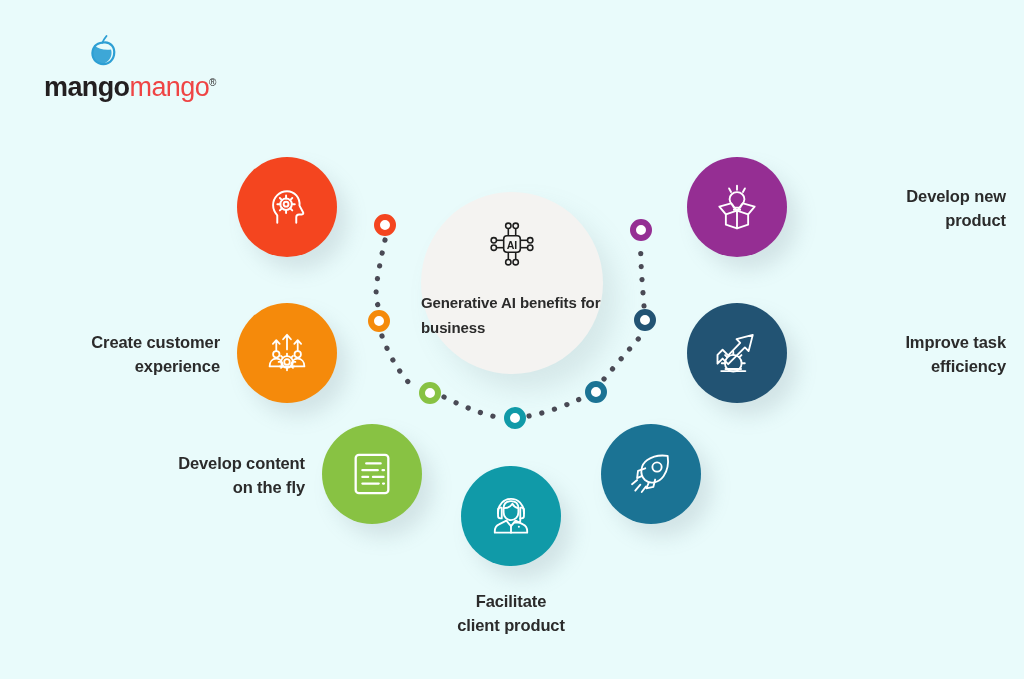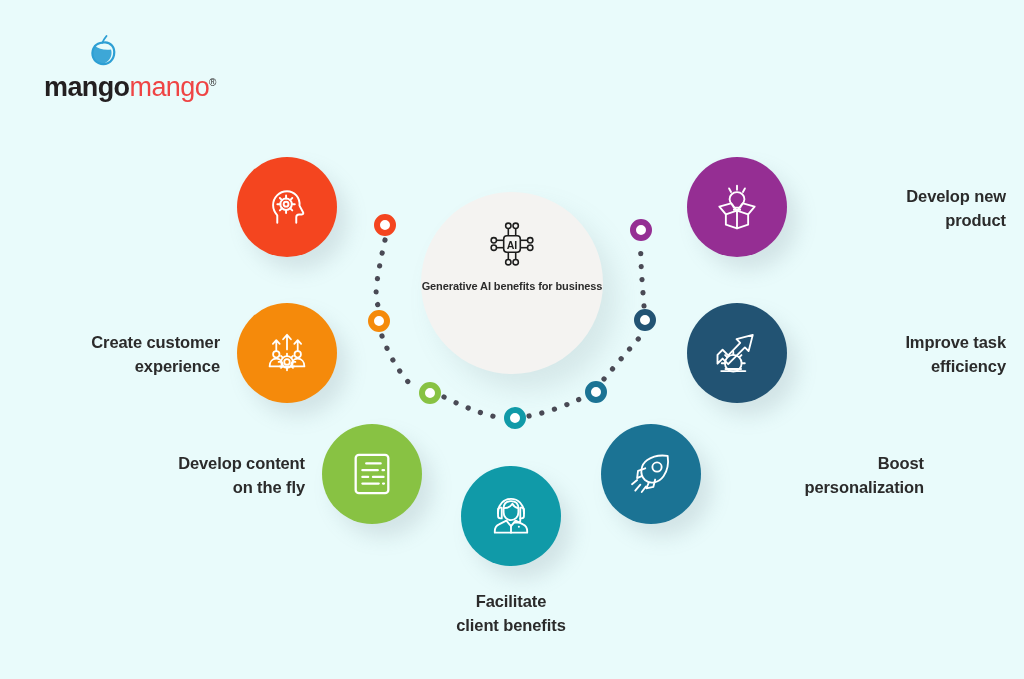--- a/index.html
+++ b/index.html
@@ -63,28 +63,29 @@
     height: 182px;
     border-radius: 50%;
     background: #f4f3f1;
     box-shadow: 14px 16px 26px rgba(120,140,150,0.17);
     display: flex;
     flex-direction: column;
     align-items: center;
     justify-content: flex-start;
     padding-top: 28px;
     box-sizing: border-box;
+    gap: 16px;
   }
   .hub-icon {
     width: 56px;
     height: 48px;
     margin-bottom: 6px;
   }
   .hub-title {
-    font-size: 11px;
+    font-size: 15px;
     font-weight: 700;
     color: #2b2b2b;
     line-height: 25px;
     letter-spacing: -0.1px;
   }
 
   
   .node-circle {
     position: absolute;
     width: 100px;
@@ -278,21 +279,21 @@
           <path d="M22 32 L27 38 L32 32"></path>
           <path d="M22 32 L14 36 C11 37.4, 9.5 40.2, 9.5 43.5 L9.5 45 L44.5 45 L44.5 43.5
                    C44.5 40.2, 43 37.4, 40 36 L32 32"></path>
           <path d="M27 38 L27 45"></path>
           <circle cx="35.5" cy="38.5" r="1.1" fill="#ffffff" stroke="none"></circle>
         </g>
       </svg>
     </div>
   </div>
   <div class="node-label label-center" style="left:421px; top:590px; width:180px;">Facilitate
-client benefits</div>
+client product</div>
 
   <div class="node-circle" style="left:687px; top:157px; background:#952e93;">
     <div>
       <svg viewBox="0 0 56 56" width="52" height="52">
         <g fill="none" stroke="#ffffff" stroke-width="2.0" stroke-linejoin="round" stroke-linecap="round">
 
           <path d="M28 5 L28 9.5 M19.5 8 L21.6 11.8 M36.5 8 L34.4 11.8"></path>
 
           <path d="M28 12 C32.6 12, 36 15.4, 36 19.6 C36 22.4, 34.4 24.2, 33 25.6
                    C32 26.6, 31.6 27.4, 31.6 28.6 L24.4 28.6 C24.4 27.4, 24 26.6, 23 25.6
@@ -343,16 +344,14 @@
 
           <path d="M20.8 20.8 L13 23.5 L12 31.5 L17.5 29"></path>
 
           <path d="M31.5 33 L29.5 41 L22 42.5 L24.5 36.5"></path>
 
           <path d="M15.5 38.5 L10 45 M21.5 40.5 L17 46.5 M12 33.5 L6.5 38"></path>
         </g>
       </svg>
     </div>
   </div>
-  <div class="node-label label-left" style="left:724px; top:452px; width:200px;">Boost
-personalization</div>
 
 </div>
 
 </body></html>

